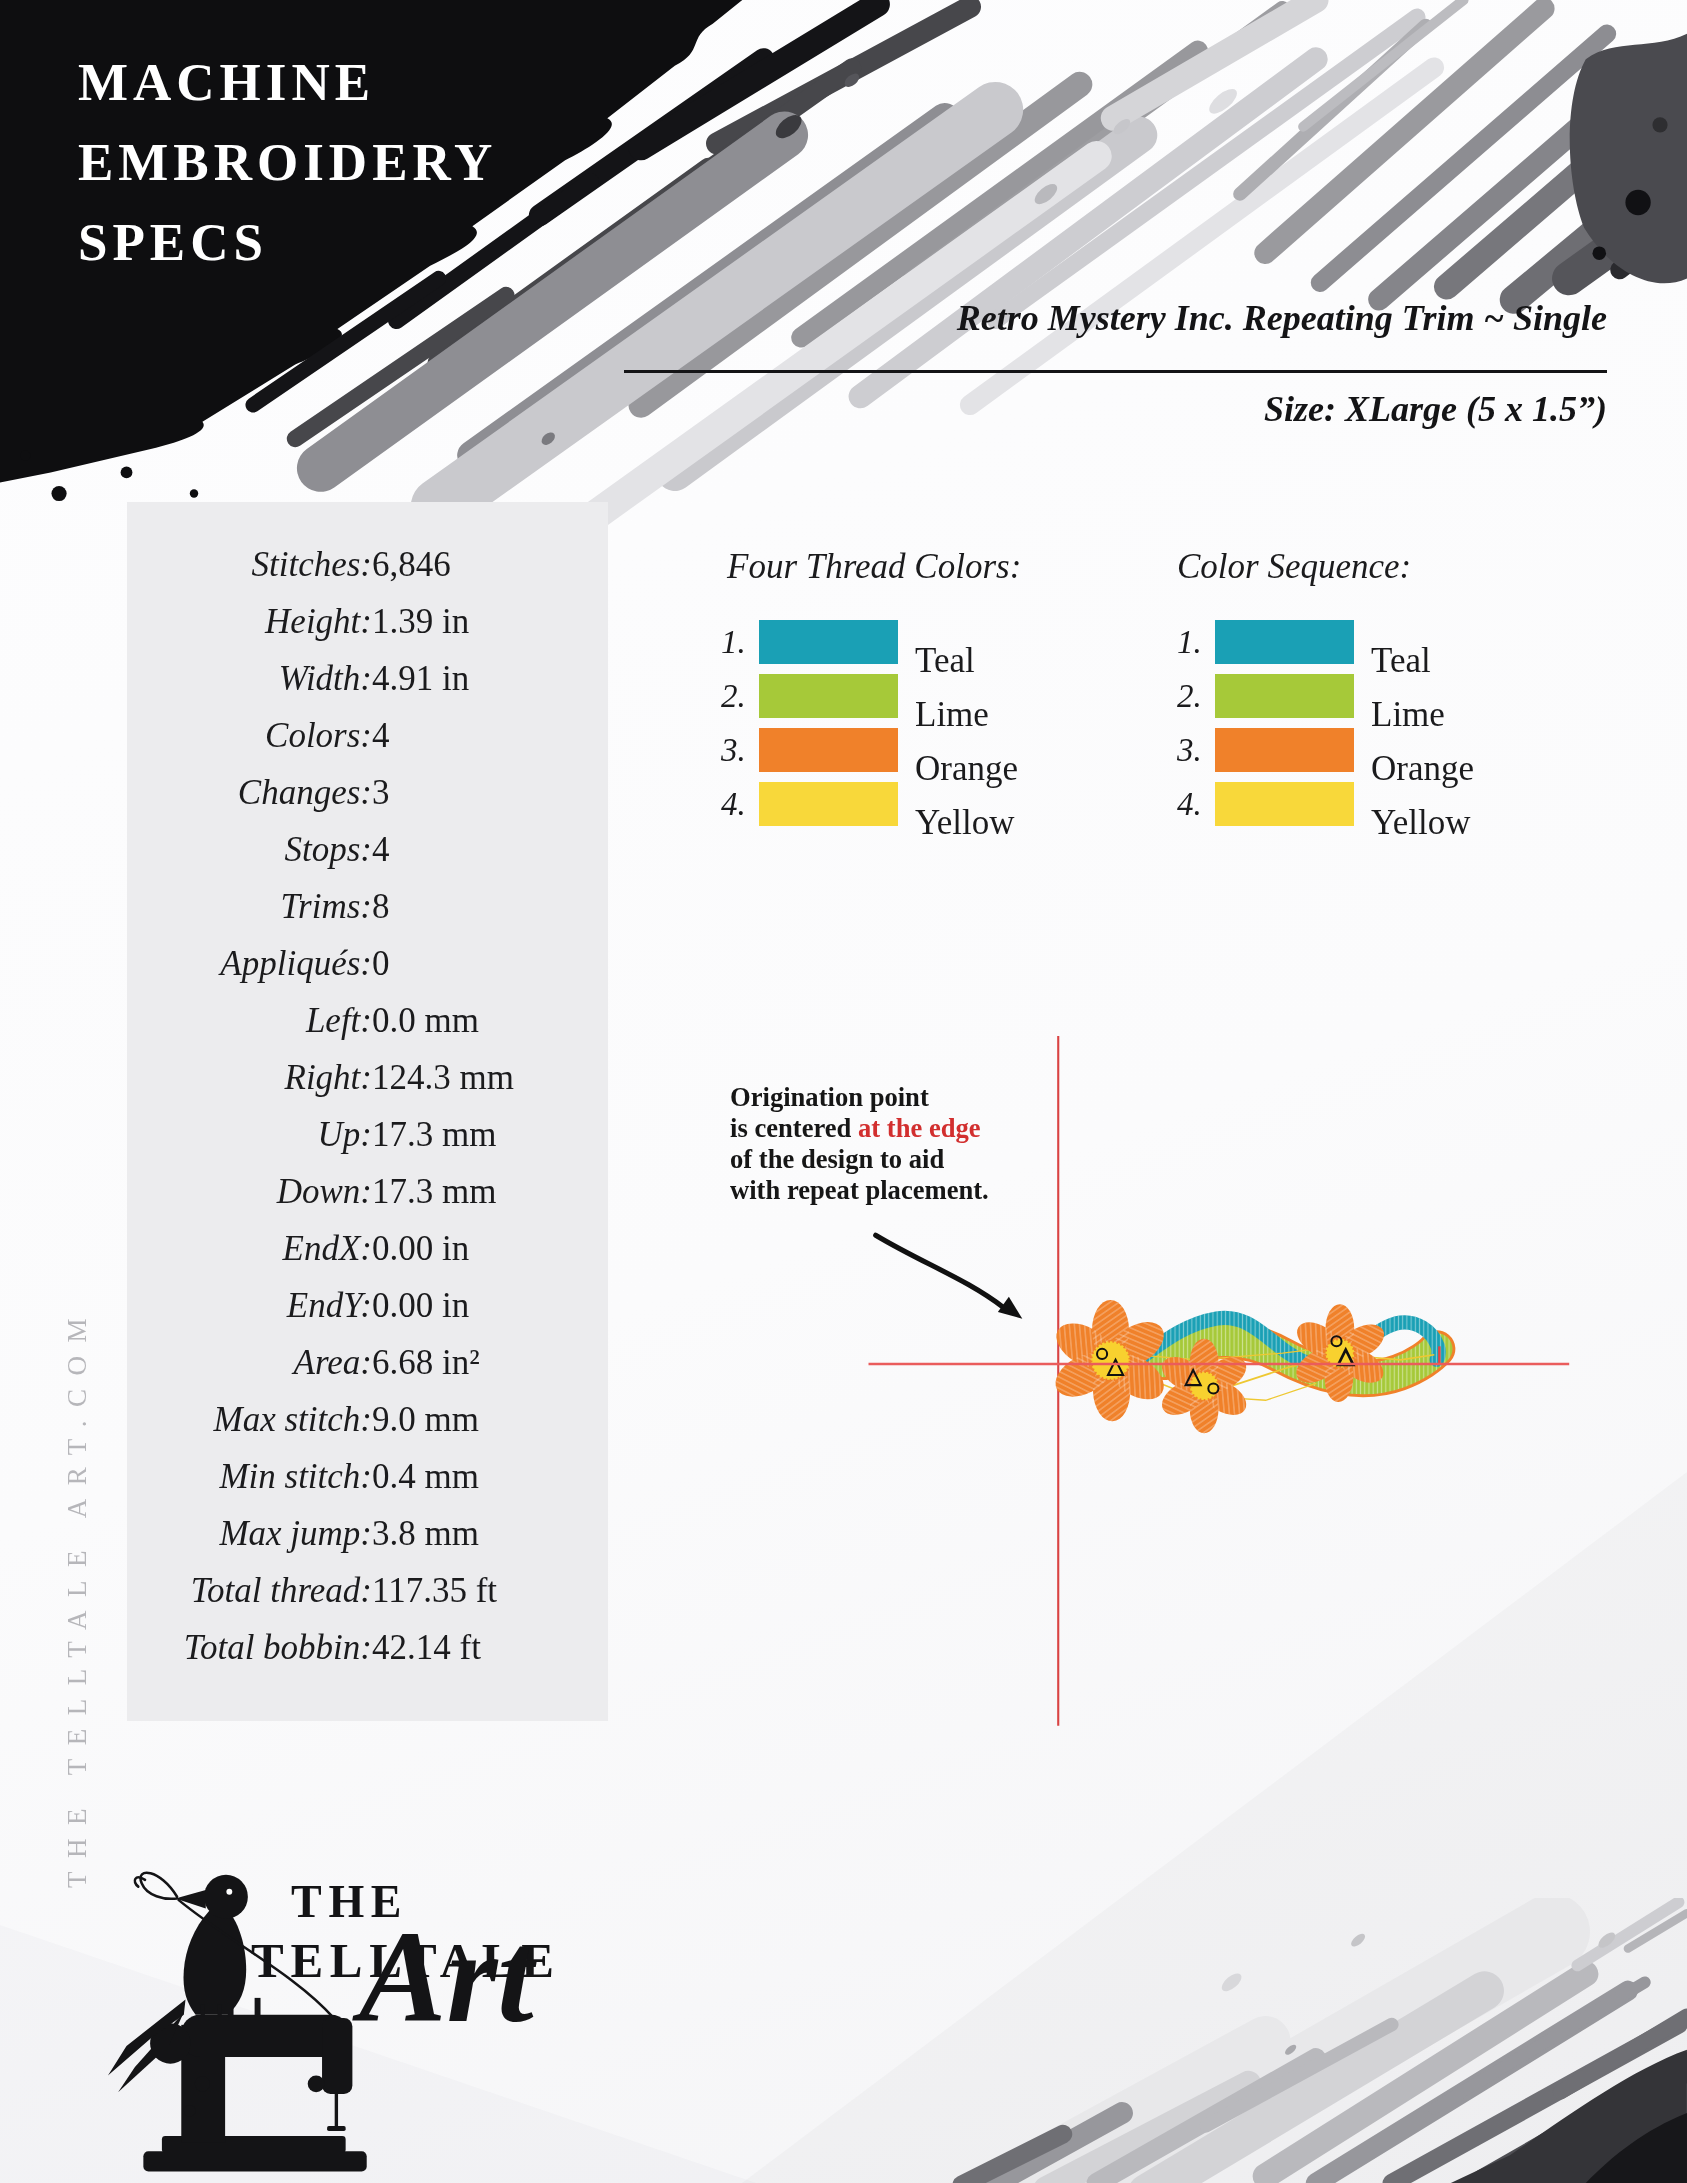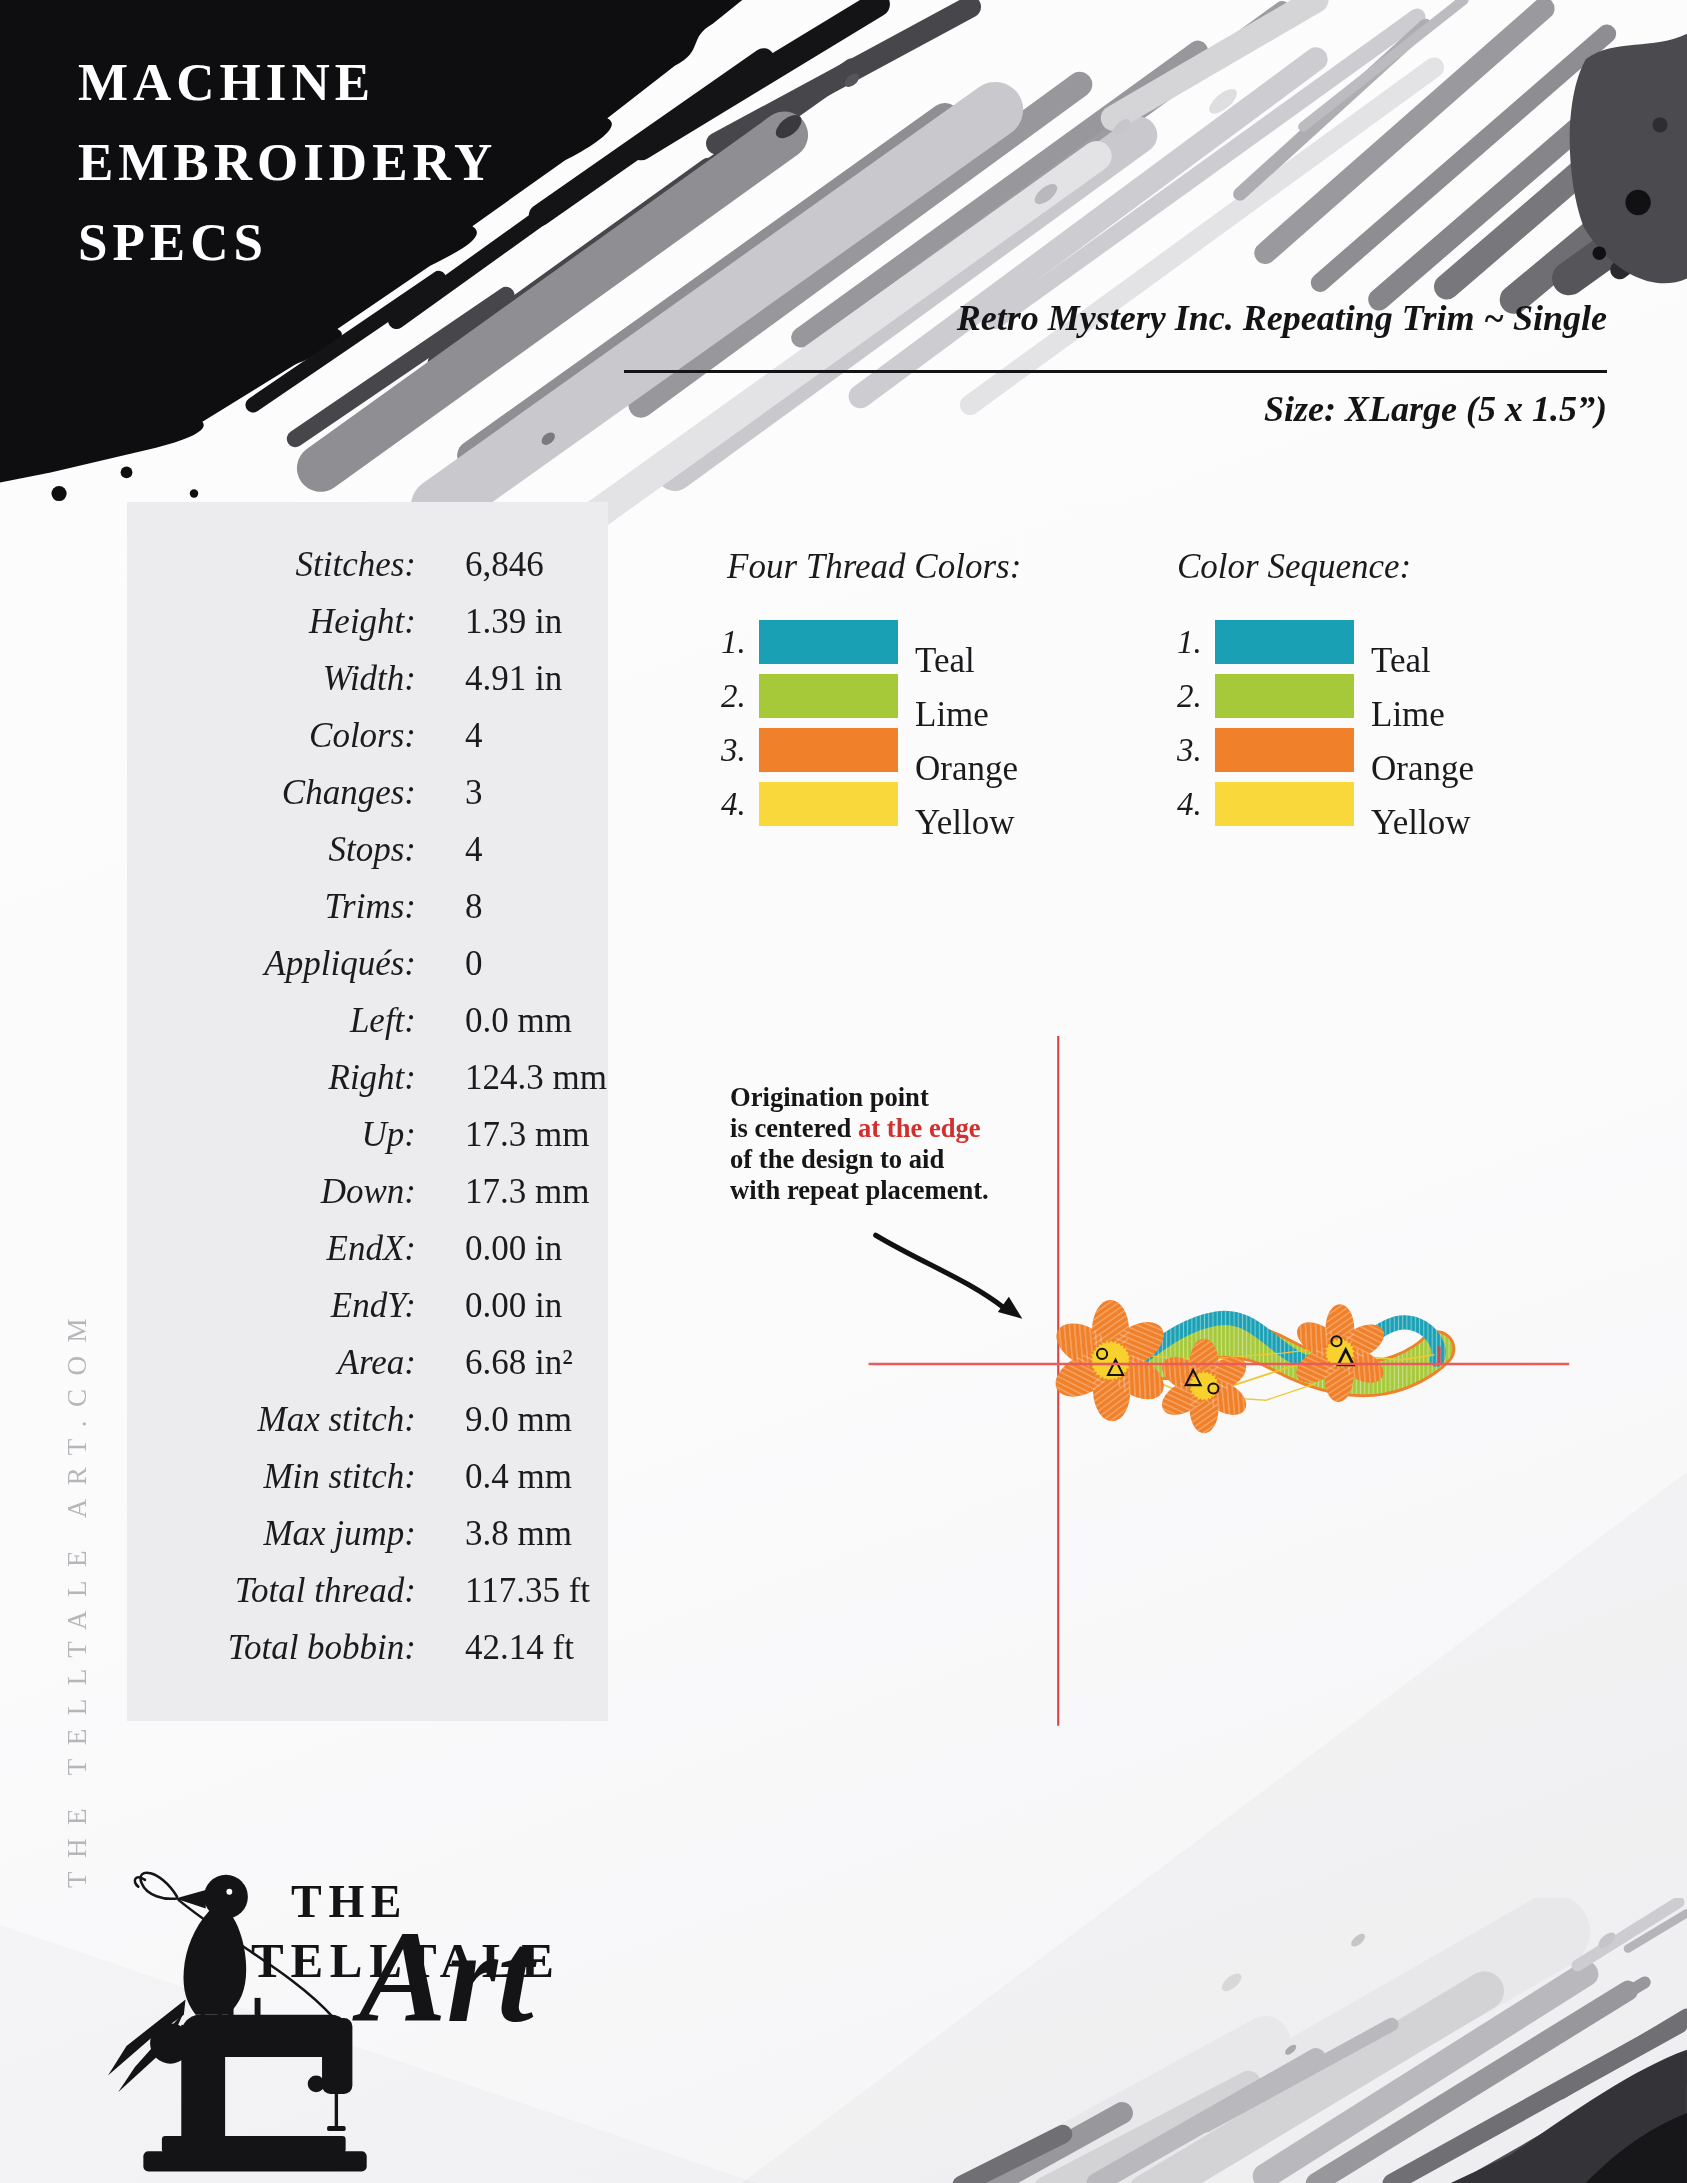--- a/index.html
+++ b/index.html
@@ -22,22 +22,22 @@
   .doc-title{right:80px;top:297px;text-align:right;font-style:italic;font-weight:bold;
              font-size:36px;color:#141416;white-space:nowrap;}
   .title-rule{left:624px;top:370px;width:983px;height:3.4px;background:#141416;}
   .doc-size{right:80px;top:388px;text-align:right;font-style:italic;font-weight:bold;
             font-size:36px;color:#141416;white-space:nowrap;}
 
   
   .stats-panel{left:127px;top:502px;width:481px;height:1219px;background:#ececee;
                padding-top:34px;box-sizing:border-box;}
   .stat-row{display:flex;height:57px;align-items:baseline;font-size:35px;color:#1b1b1d;line-height:57px;}
-  .stat-label{width:245px;text-align:right;font-style:italic;padding-left:44px;}
-  .stat-value{margin-left:49px;}
+  .stat-label{width:245px;text-align:right;font-style:italic;}
+  .stat-value{}
 
   
   .col-heading{font-style:italic;font-size:35px;color:#1b1b1d;}
   .heading-1{left:727px;top:547px;}
   .heading-2{left:1177px;top:547px;}
   .color-rows-1{left:721px;top:620px;}
   .color-rows-2{left:1177px;top:620px;}
   .color-row{display:flex;align-items:center;margin-bottom:10px;height:44px;}
   .color-num{width:38px;font-style:italic;font-size:33px;color:#1b1b1d;}
   .swatch{width:139px;height:44px;}

